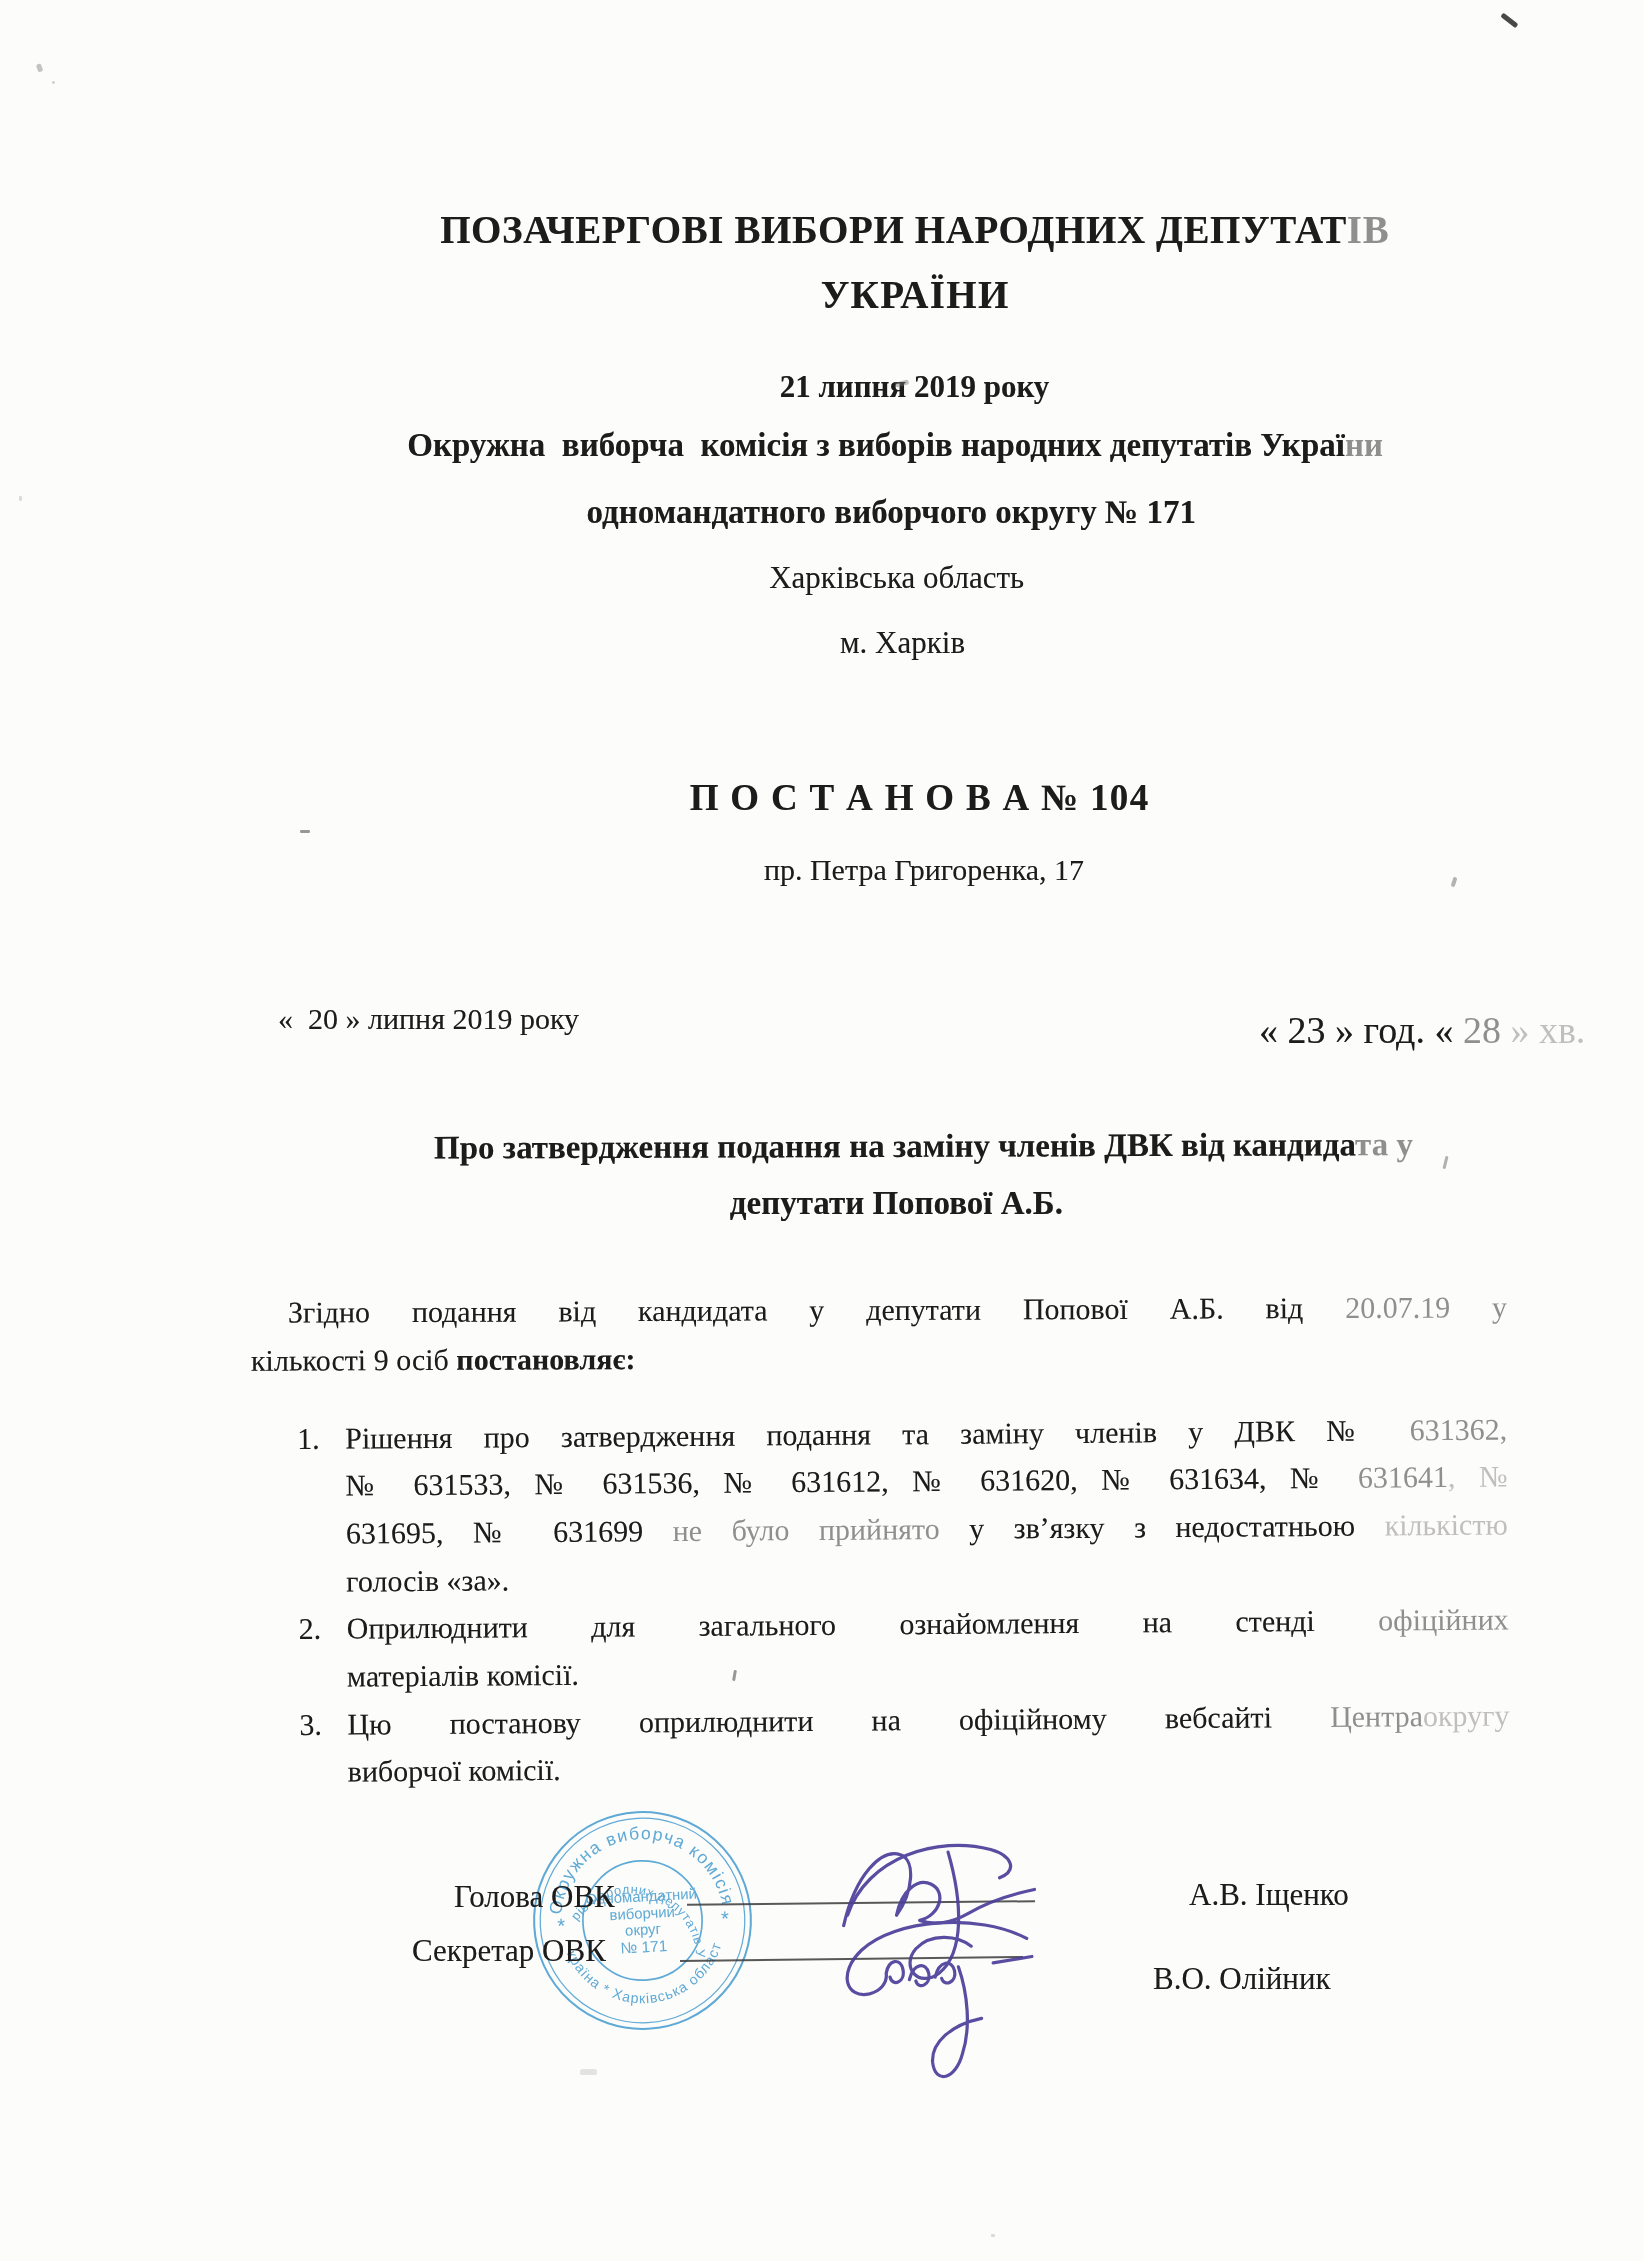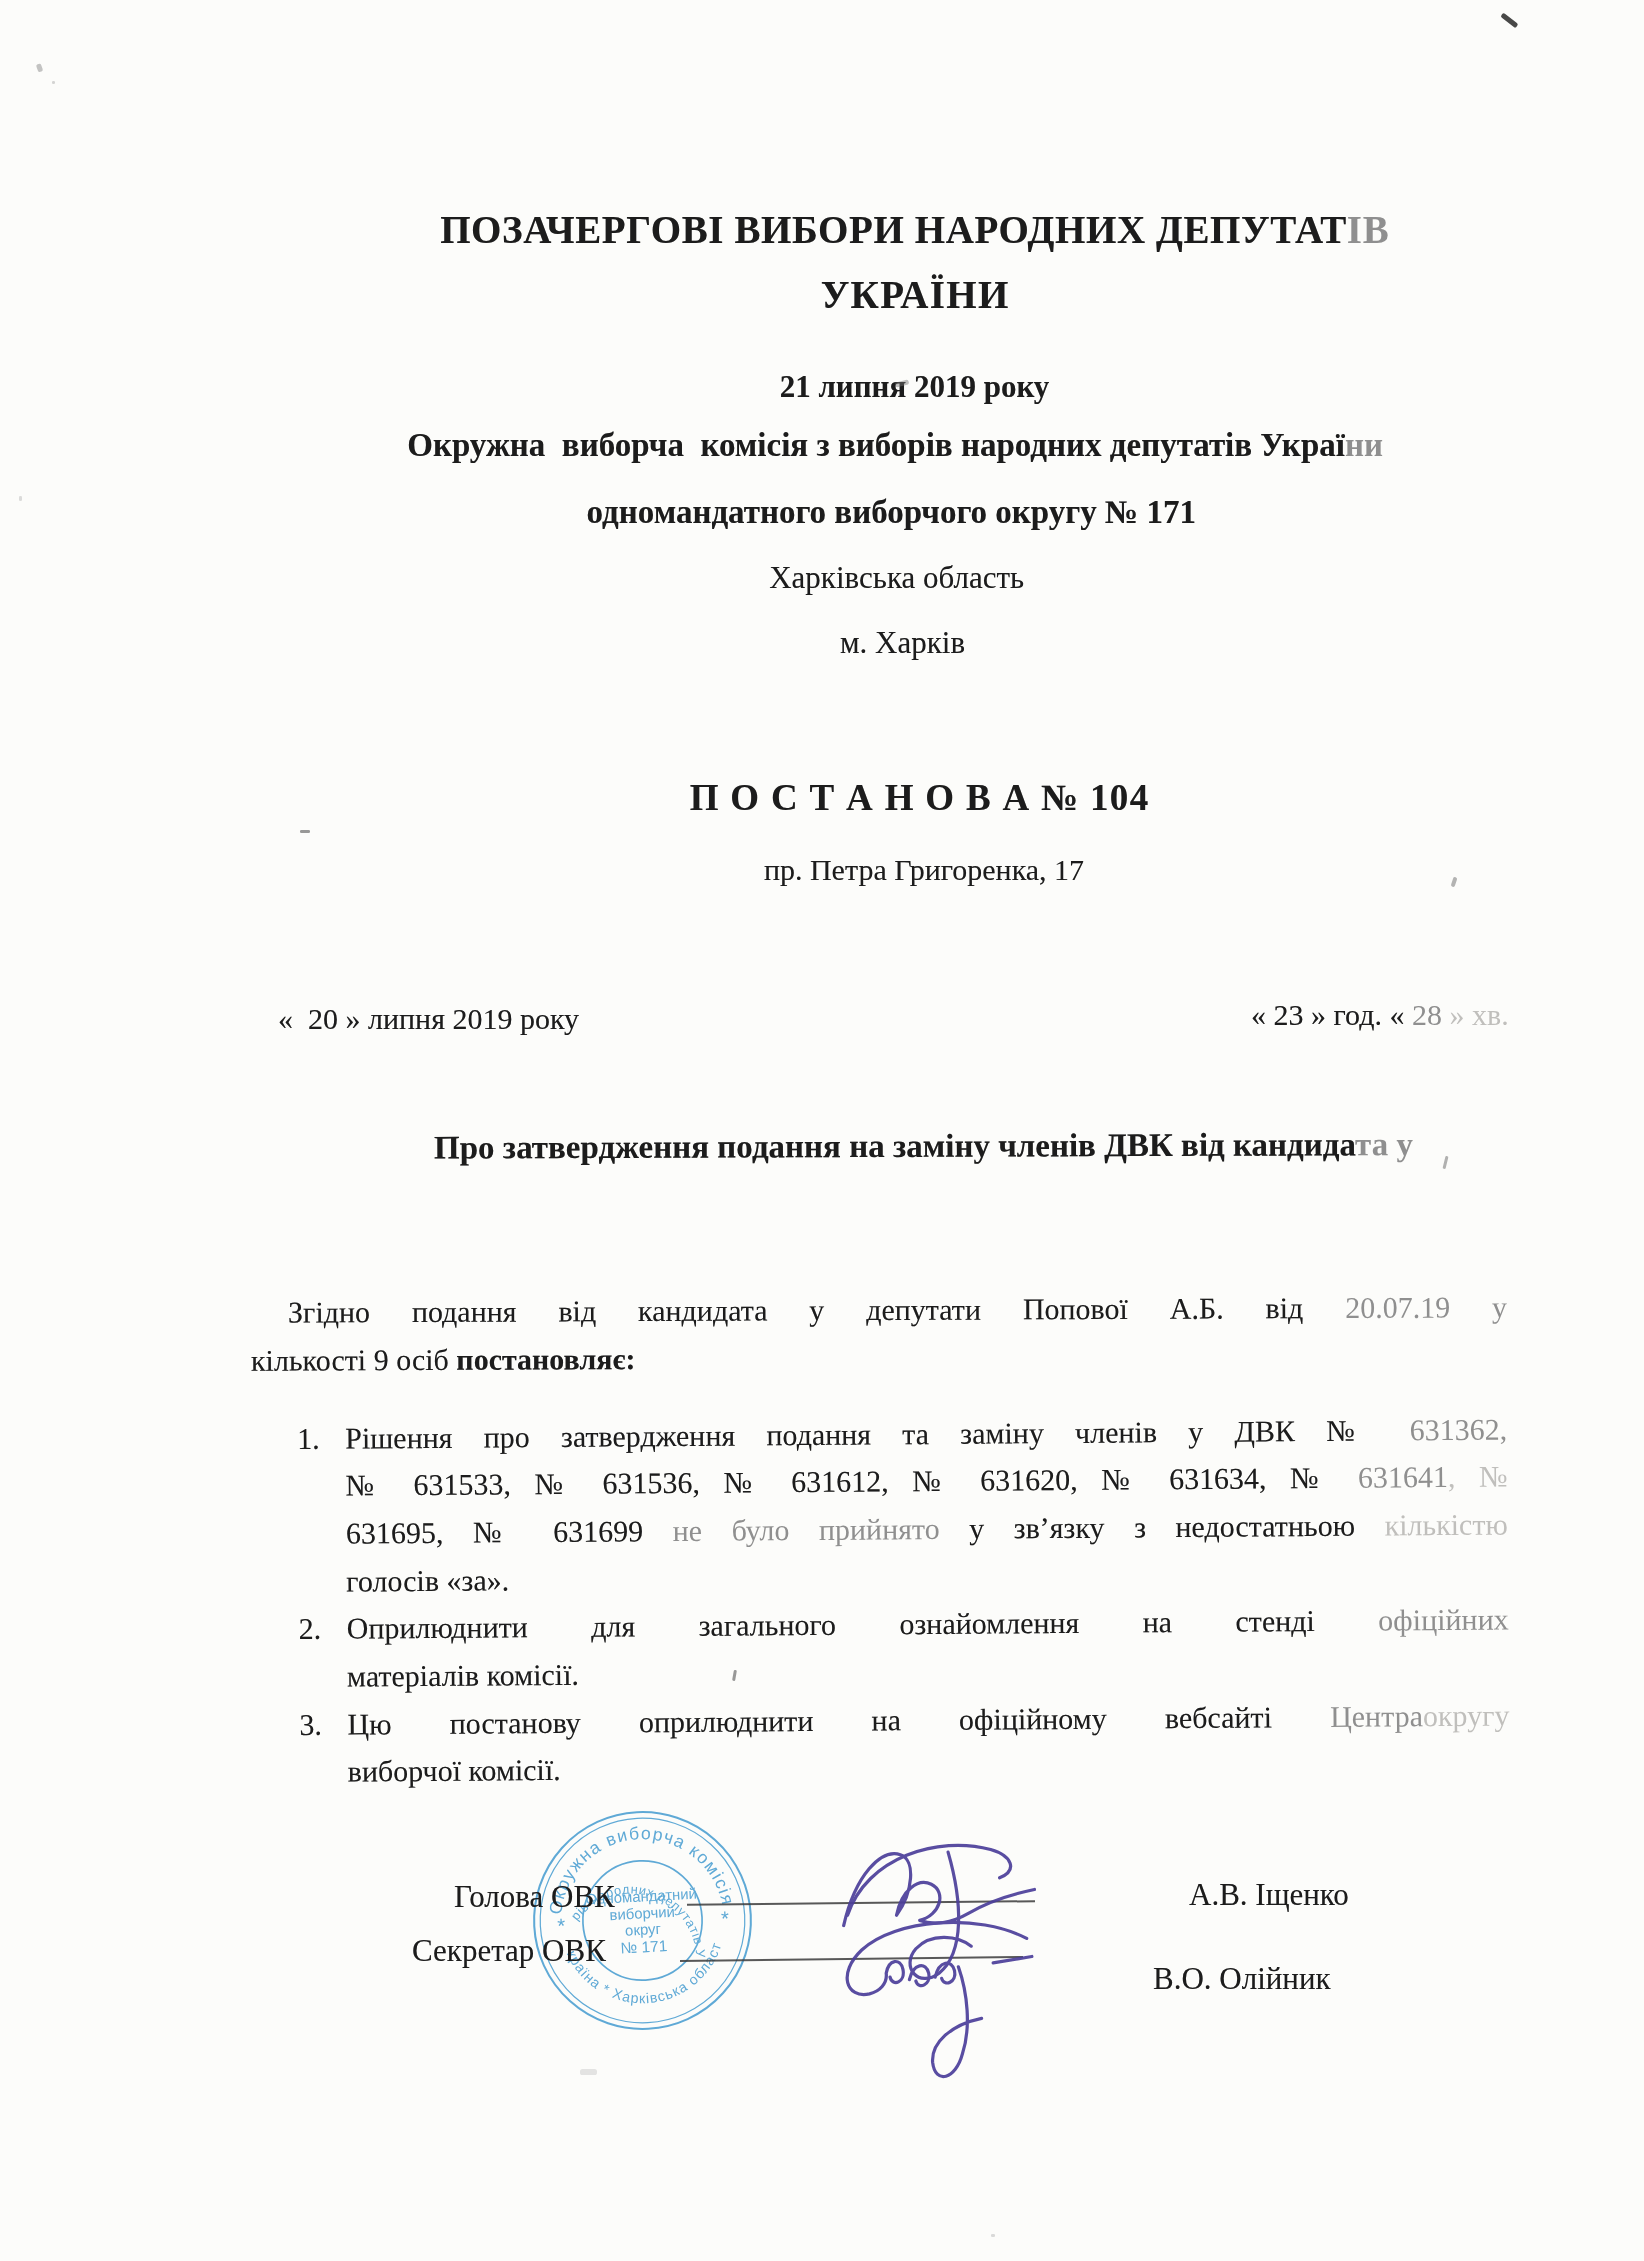--- a/index.html
+++ b/index.html
@@ -58,26 +58,29 @@
   <div class="line ctr ink b" style="top:733px; font-size:37px; letter-spacing:1.3px;">
     <span class="nudge" style="left:22.5px;"><span>П О С Т А Н О В А № 104</span></span>
   </div>
   <div class="line ctr ink" style="top:819px; font-size:30px;">
     <span class="nudge" style="left:33px;"><span>пр. Петра Григоренка, 17</span></span>
   </div>
 
   <div class="line ink" style="top:968px; left:248px; font-size:30px;">
     <span><span>«  20 » липня 2019 року</span></span>
   </div>
-  <div class="line ink" style="top:964px; left:1221px; font-size:30px;">
+  <div class="line ink" style="top:964px; left:1221px; font-size:38px;">
     <span><span>« 23 » год. « </span><span class="seg-f1">28</span><span class="seg-f2"> » хв.</span></span>
   </div>
 
   <div class="line ctr ink b" style="top:1091px; font-size:33px; transform:rotate(-0.2deg);">
     <span class="nudge" style="left:31px;"><span>Про затвердження подання на заміну членів ДВК від кандида</span><span class="seg-f1">та у</span></span>
+  </div>
+  <div class="line ctr ink b" style="top:1148px; font-size:33px;">
+    <span class="nudge" style="left:3.9px;"><span>депутати Попової А.Б.</span></span>
   </div>
 
   <div class="line bodyline ink jline" style="top:1292px; text-indent:37px; transform:rotate(-0.25deg);"><span>Згідно подання від кандидата у депутати Попової А.Б. від </span><span class="seg-f1">20.07.19</span><span> </span><span class="seg-f1">у</span></div>
   <div class="line bodyline ink lastline" style="top:1340px; transform:rotate(-0.25deg);"><span>кількості 9 осіб </span><span class="seg-b">постановляє:</span></div>
 
   <div style="position:absolute; top:0; left:0; width:100%; height:100%; transform:rotate(-0.45deg); transform-origin:296px 1546px;">
     <div class="line itemnum ink" style="top:1421px;">1.</div>
     <div class="line itemline ink jline" style="top:1421px;"><span>Рішення про затвердження подання та заміну членів у ДВК № </span><span class="seg-f1">631362,</span></div>
     <div class="line itemline ink jline" style="top:1468px;"><span>№ 631533, № 631536, № 631612, № 631620, № 631634, № </span><span class="seg-f1">631641</span><span class="seg-f2">, №</span></div>
     <div class="line itemline ink jline" style="top:1516px;"><span>631695, № 631699 </span><span class="seg-f1">не було прийнято </span><span>у зв’язку з недостатньою </span><span class="seg-f2">кількістю</span></div>

